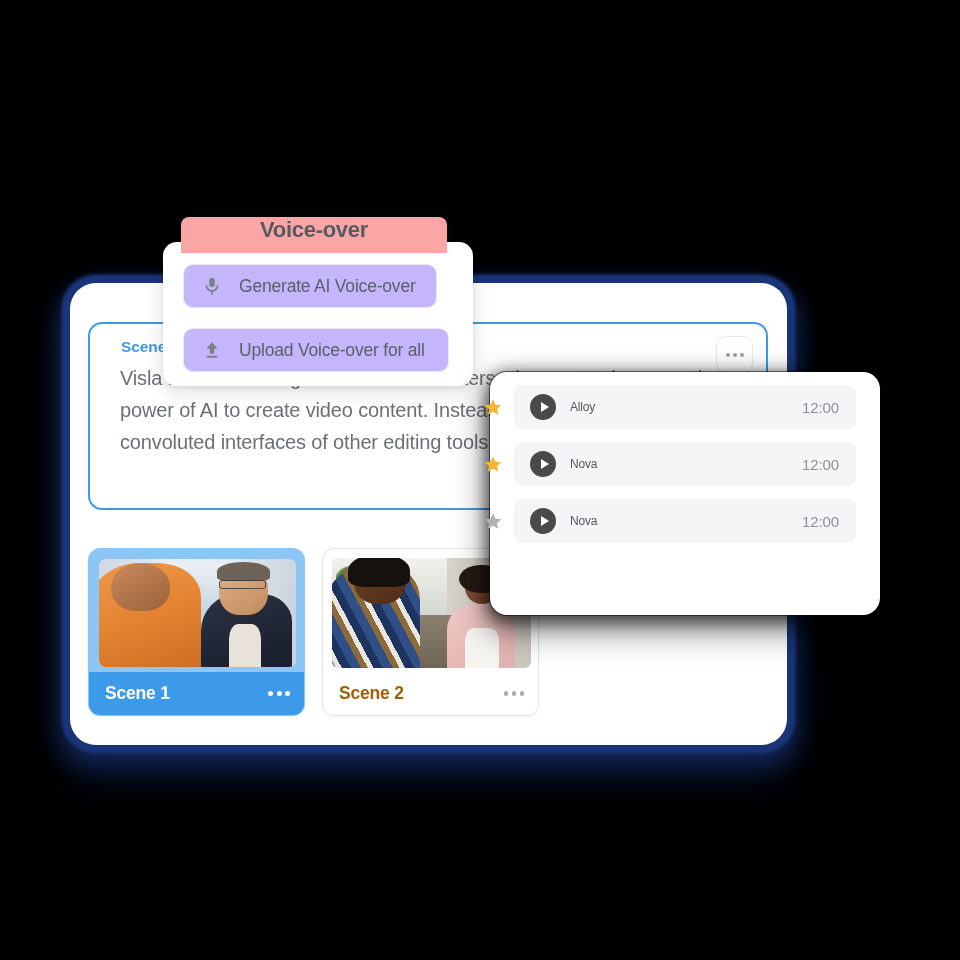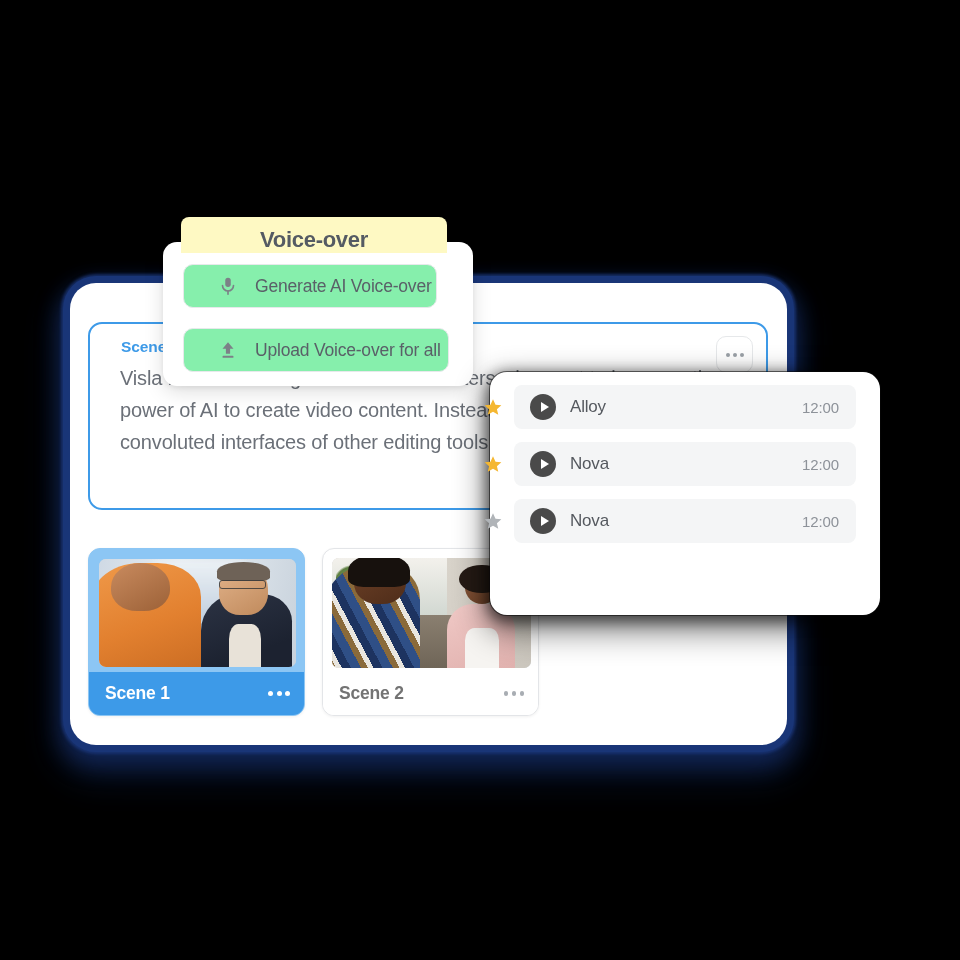--- a/index.html
+++ b/index.html
@@ -146,21 +146,21 @@
     align-items: center;
     justify-content: space-between;
     padding: 0 14px 0 16px;
     box-sizing: border-box;
     background: #ffffff;
   }
   .scene-card.selected .scene-foot { background: #3d9ae8; }
   .scene-foot-label {
     font-size: 17.5px;
     font-weight: bold;
-    color: #737373;
+    color: #a16207;
     letter-spacing: -0.2px;
   }
   .scene-card.selected .scene-foot-label { color: #ffffff; }
   .dots { display: flex; gap: 3.5px; align-items: center; }
   .dots i {
     width: 4.5px; height: 4.5px; border-radius: 50%; background: #a8adb3;
     display: block;
   }
   .scene-card.selected .dots i { background: #ffffff; width: 5px; height: 5px; }
 
@@ -261,43 +261,43 @@
     border-radius: 14px;
     box-shadow: 0 6px 20px rgba(0,0,0,0.13), 0 2px 5px rgba(0,0,0,0.07);
     z-index: 6;
   }
   .vo-header {
     position: absolute;
     left: 181px;
     top: 217px;
     width: 266px;
     height: 36px;
-    background: #fef9c3;
+    background: #fca5a5;
     border-radius: 8px 8px 0 0;
     display: flex;
-    align-items: flex-end;
+    align-items: flex-start;
     justify-content: center;
     z-index: 7;
   }
   .vo-header-title {
     font-size: 22px;
     font-weight: bold;
     color: #555b63;
     letter-spacing: -0.3px;
   }
   .vo-btn {
     position: absolute;
     height: 44px;
     border: 1px solid #e7e9eb;
     border-radius: 10px;
-    background: #86efac;
+    background: #c4b5fd;
     display: flex;
     align-items: center;
     box-sizing: border-box;
-    padding-left: 33px;
+    padding-left: 17px;
     gap: 16px;
     z-index: 8;
   }
   .vo-btn-1 { left: 183px; top: 264px; width: 254px; }
   .vo-btn-2 { left: 183px; top: 328px; width: 266px; }
   .vo-btn-label {
     font-size: 17.5px;
     color: #5a6068;
     letter-spacing: -0.2px;
     white-space: nowrap;
@@ -356,21 +356,21 @@
   }
   .play-tri {
     width: 0; height: 0;
     border-left: 8px solid #ffffff;
     border-top: 5.5px solid transparent;
     border-bottom: 5.5px solid transparent;
     margin-left: 3px;
   }
   .voice-name {
     margin-left: 14px;
-    font-size: 17px;
+    font-size: 12px;
     color: #55595f;
     letter-spacing: -0.2px;
   }
   .voice-time {
     margin-left: auto;
     margin-right: 17px;
     font-size: 15px;
     color: #8d9299;
     letter-spacing: -0.1px;
   }

